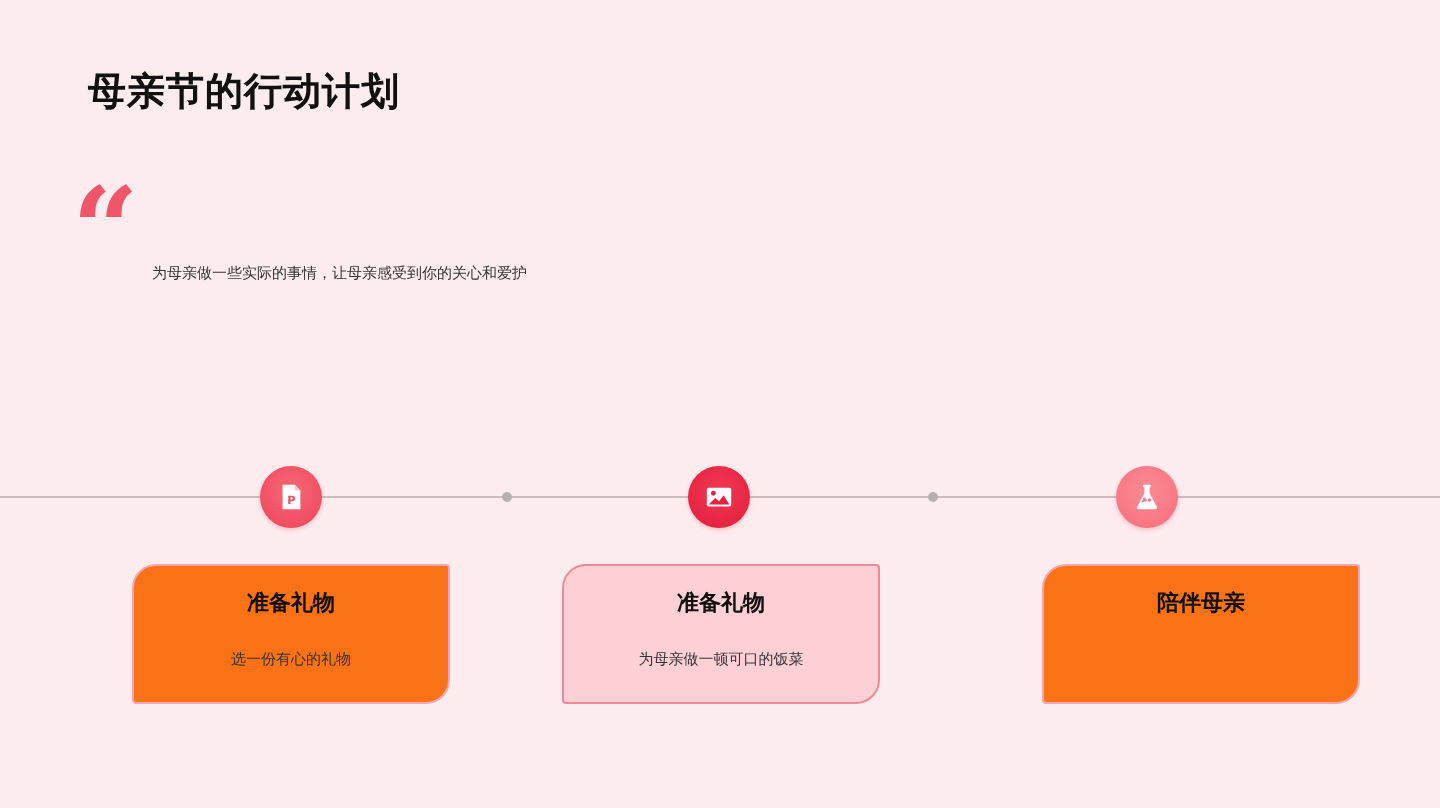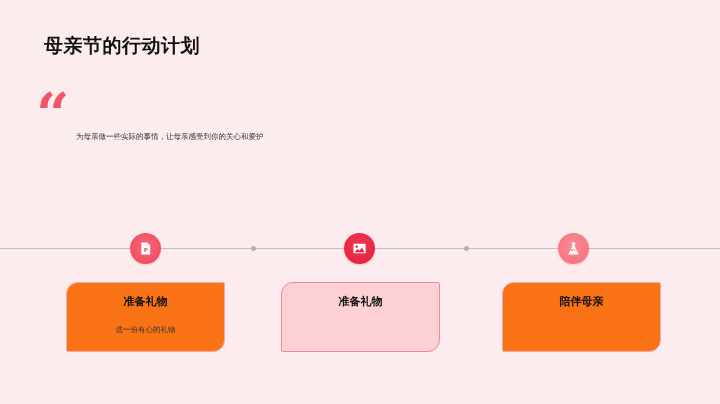--- a/index.html
+++ b/index.html
@@ -99,19 +99,20 @@
     </svg>
   </div>
 
   <div class="card" style="left:66px;">
     <div class="card-title">准备礼物</div>
     <div class="card-desc">选一份有心的礼物</div>
   </div>
 
   <div class="card highlight" style="left:281px;">
     <div class="card-title">准备礼物</div>
+    <div class="card-desc">为母亲做一顿可口的饭菜</div>
   </div>
 
-  <div class="card" style="left:502px;">
+  <div class="card" style="left:521px;">
     <div class="card-title">陪伴母亲</div>
   </div>
 
 </div>
 
 </body></html>

